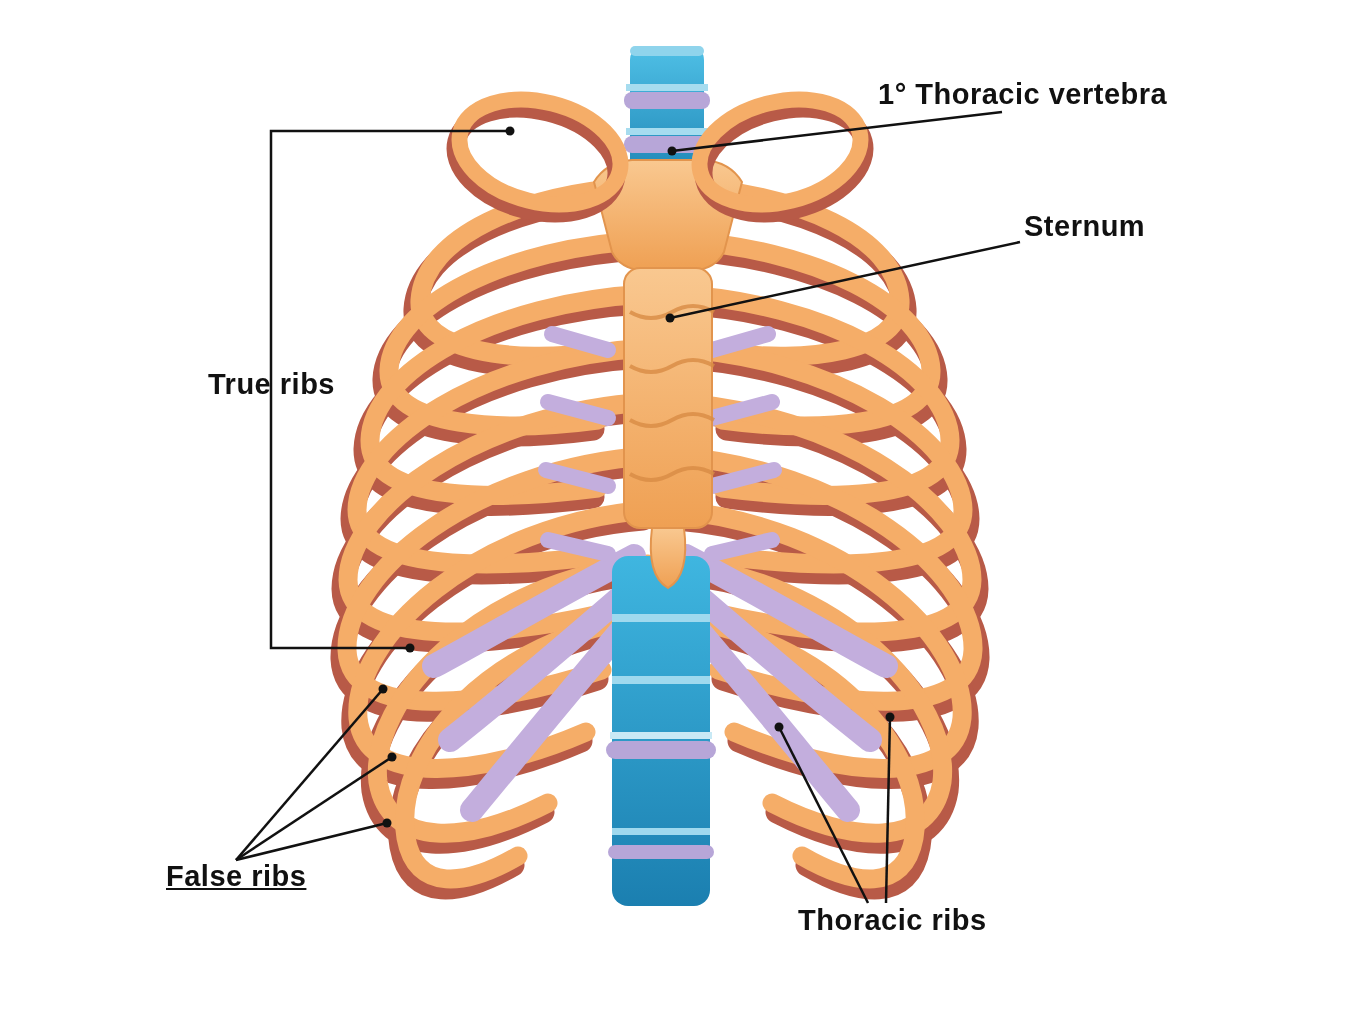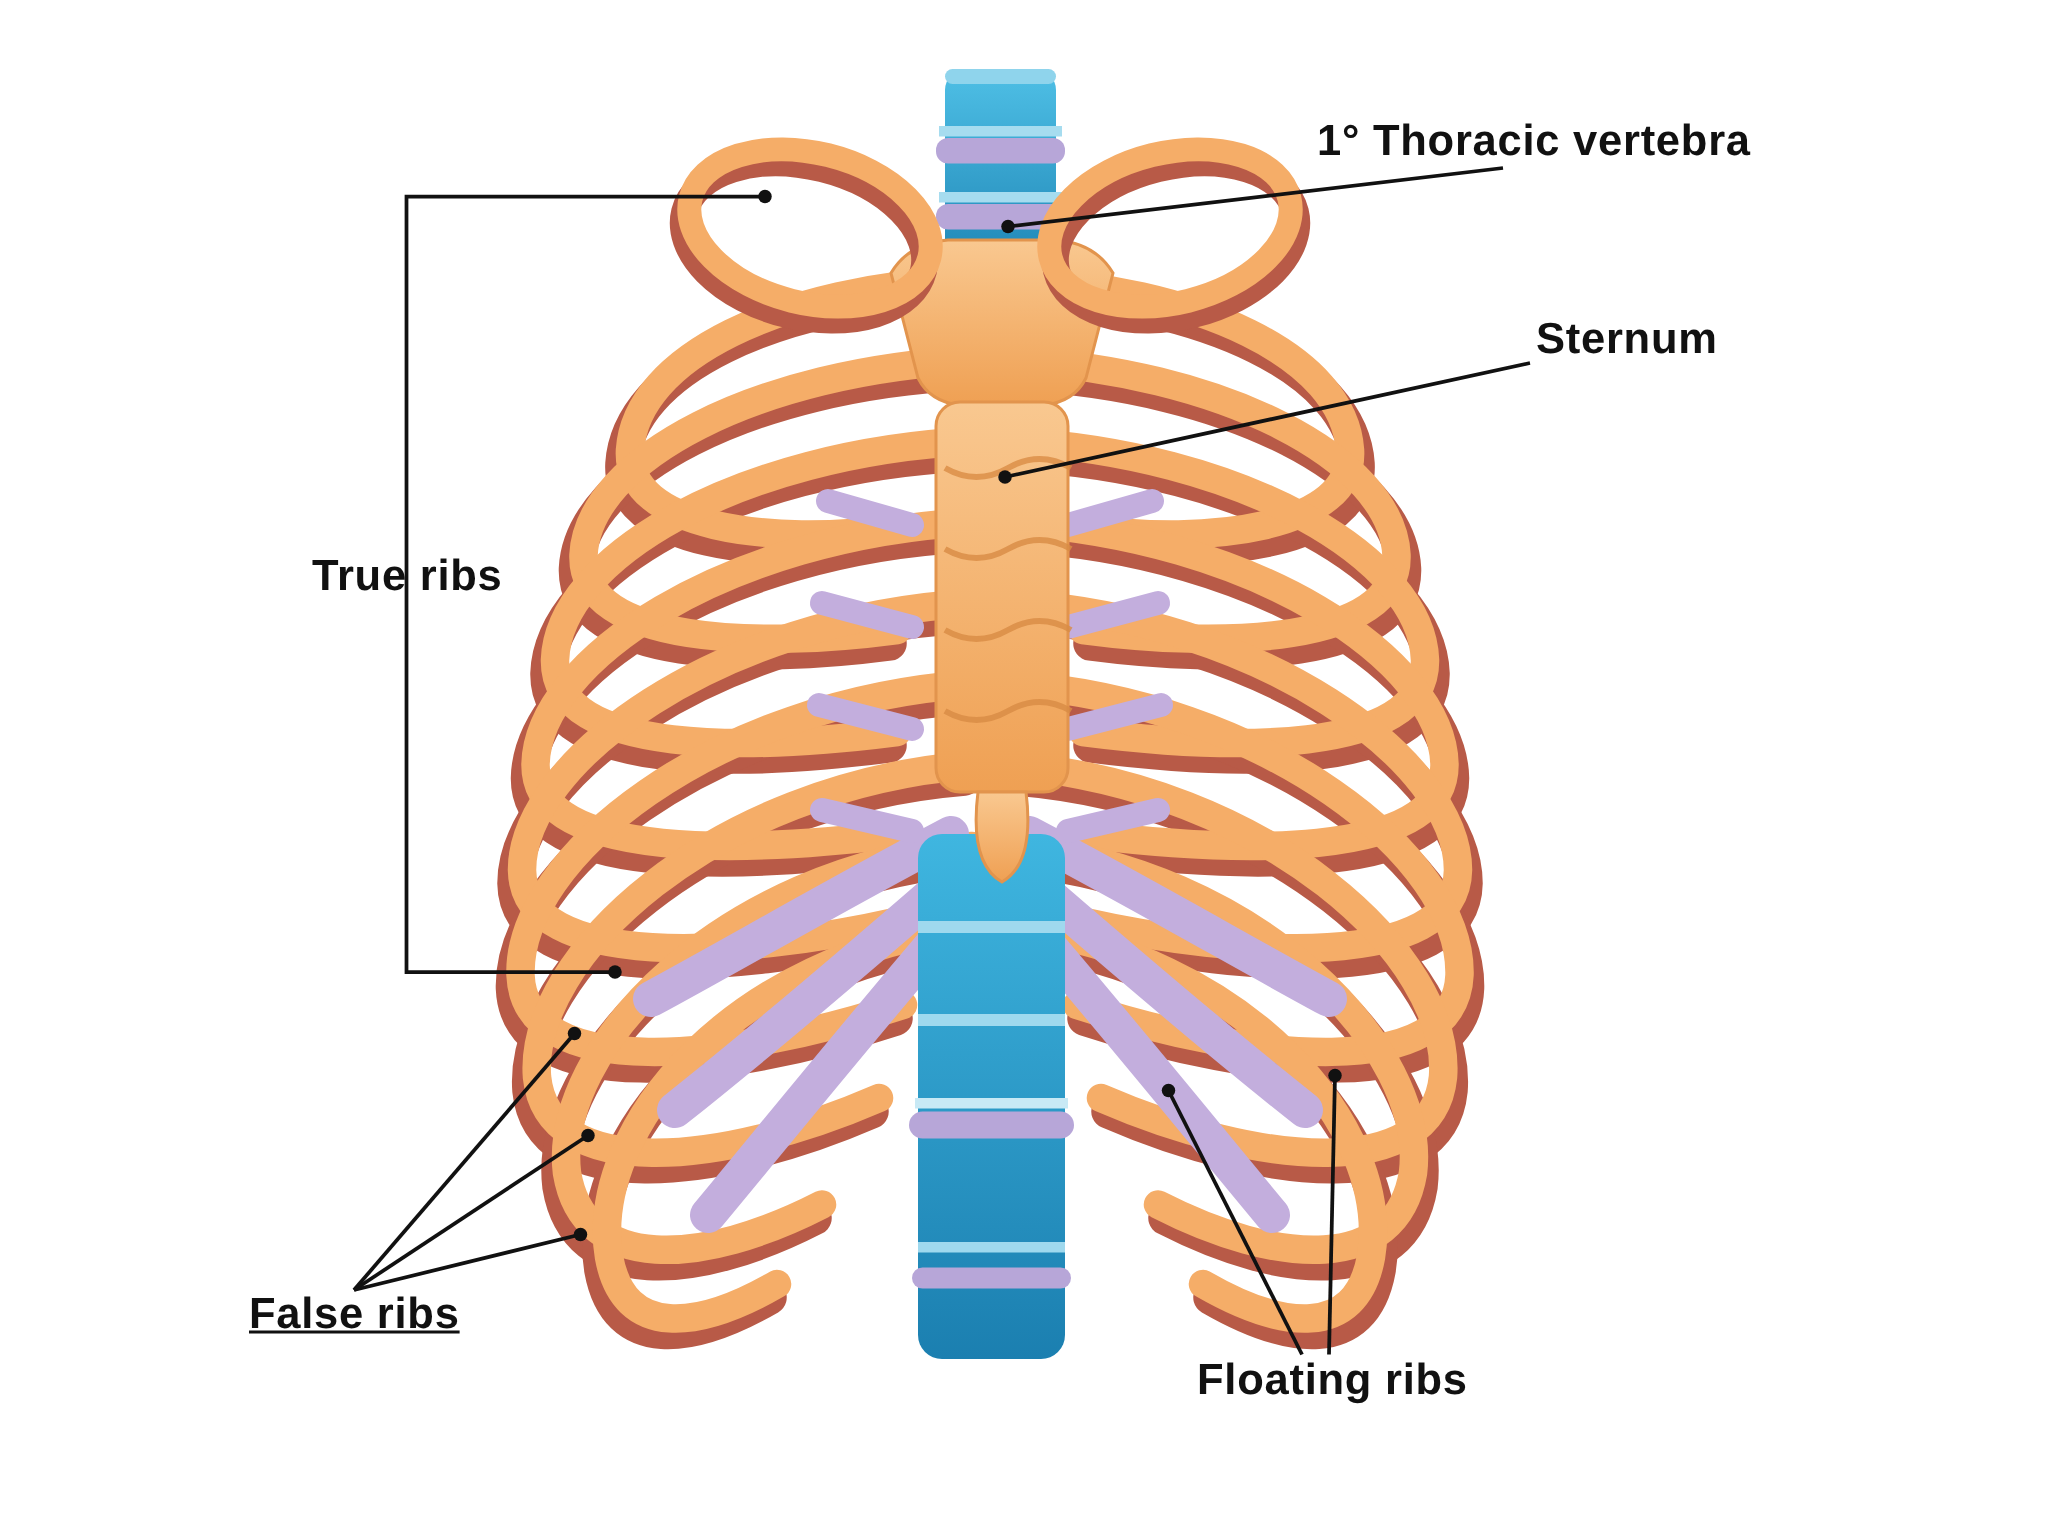--- a/index.html
+++ b/index.html
@@ -221,15 +221,15 @@
   </svg>
 
   <div class="label" style="left:878px; top:78px;">1° Thoracic vertebra</div>
 
   <div class="label" style="left:1024px; top:210px;">Sternum</div>
 
   <div class="label" style="left:208px; top:368px;">True ribs</div>
 
   <div class="label" style="left:166px; top:860px;text-decoration:underline;">False ribs</div>
 
-  <div class="label" style="left:798px; top:904px;">Floating ribs</div>
+  <div class="label" style="left:798px; top:904px;">Thoracic ribs</div>
 
 </div>
 
 </body></html>

